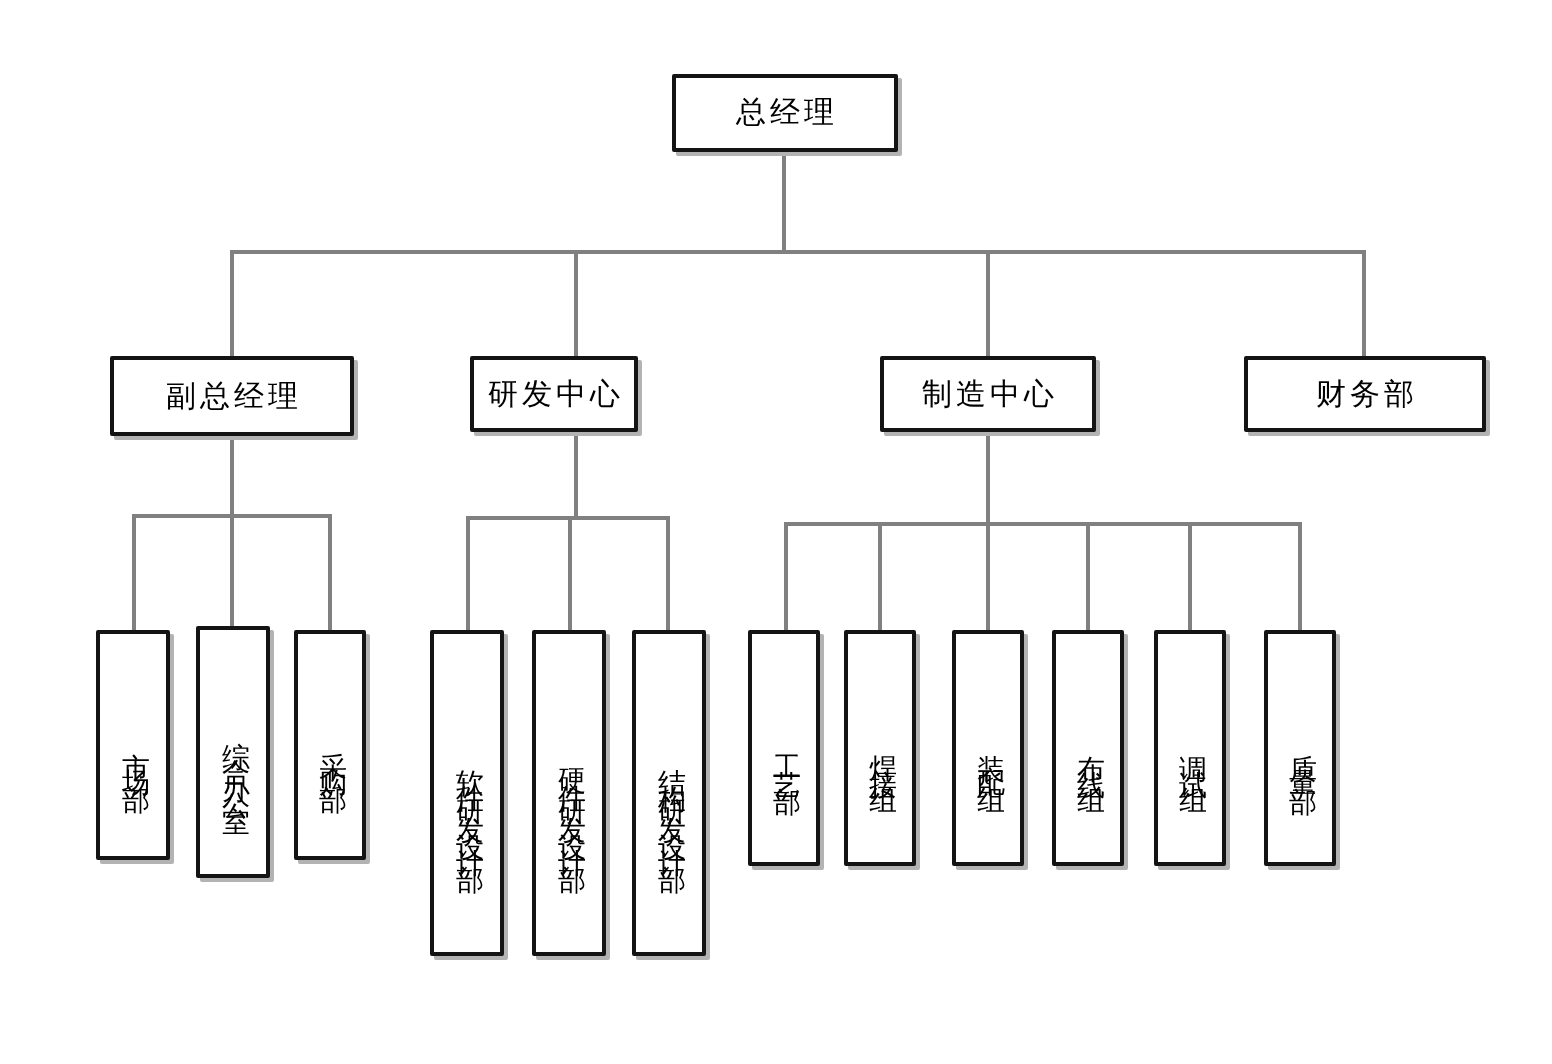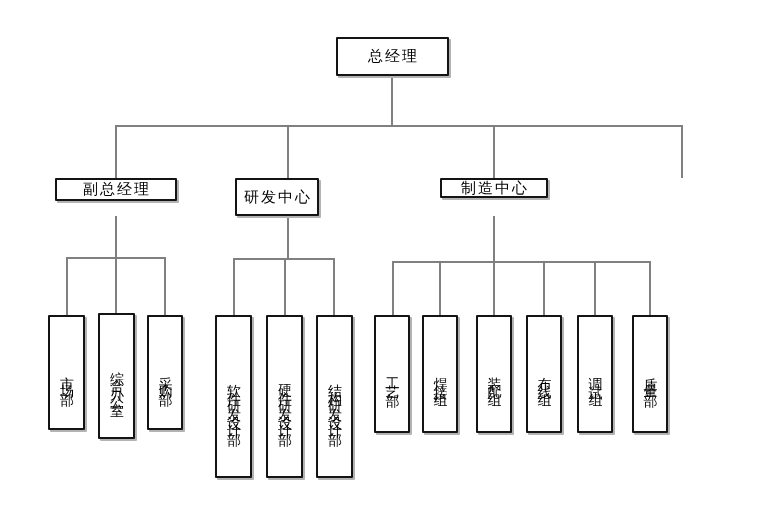--- a/index.html
+++ b/index.html
@@ -66,28 +66,31 @@
   <div class="line" style="left:439px; top:261px; width:1.5px; height:54px;"></div>
   <div class="line" style="left:493px; top:261px; width:1.5px; height:54px;"></div>
   <div class="line" style="left:543px; top:261px; width:1.5px; height:54px;"></div>
   <div class="line" style="left:594px; top:261px; width:1.5px; height:54px;"></div>
   <div class="line" style="left:649px; top:261px; width:1.5px; height:54px;"></div>
 
   <div class="node h-node" style="left:336px; top:37px; width:113px; height:39px;">
     <span class="lbl">总经理</span>
   </div>
 
-  <div class="node h-node" style="left:55px; top:178px; width:122px; height:23px;">
+  <div class="node h-node" style="left:55px; top:178px; width:122px; height:40px;">
     <span class="lbl">副总经理</span>
   </div>
   <div class="node h-node" style="left:235px; top:178px; width:84px; height:38px;">
     <span class="lbl">研发中心</span>
   </div>
-  <div class="node h-node" style="left:440px; top:178px; width:108px; height:20px;">
+  <div class="node h-node" style="left:440px; top:178px; width:108px; height:38px;">
     <span class="lbl">制造中心</span>
+  </div>
+  <div class="node h-node" style="left:622px; top:178px; width:121px; height:38px;">
+    <span class="lbl">财务部</span>
   </div>
 
   <div class="node v-node" style="left:48px; top:315px; width:37px; height:115px;">
     <span class="lbl">市场部</span>
   </div>
   <div class="node v-node" style="left:98px; top:313px; width:37px; height:126px;">
     <span class="lbl">综合办公室</span>
   </div>
   <div class="node v-node" style="left:147px; top:315px; width:36px; height:115px;">
     <span class="lbl">采购部</span>

